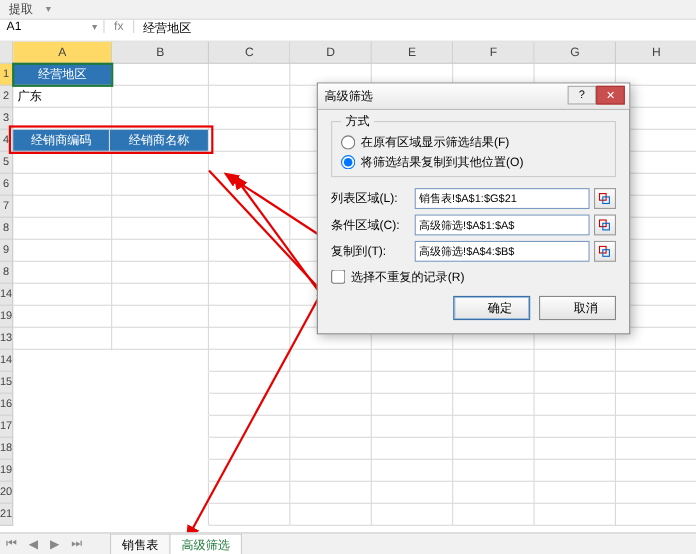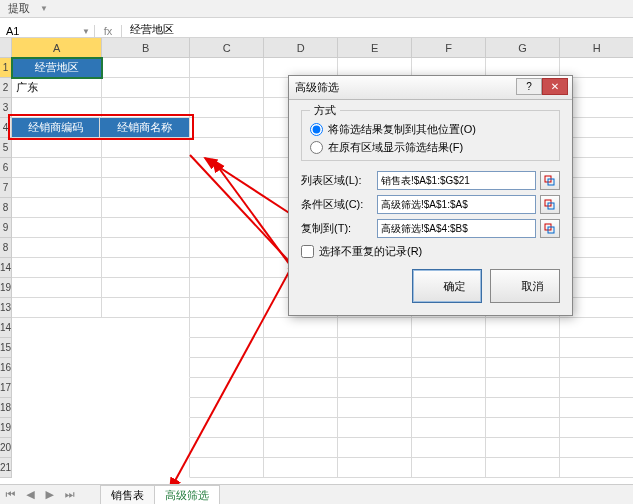--- a/index.html
+++ b/index.html
@@ -4,21 +4,21 @@
 <style>
   * { box-sizing: border-box; margin: 0; padding: 0; font-family: "Microsoft YaHei", Arial, sans-serif; }
   body { width: 633px; height: 504px; background: #fff; overflow: hidden; position: relative; }
 
   
   .ribbon { height: 18px; background: #f1f1f1; border-bottom: 1px solid #d4d4d4; display: flex; align-items: center; font-size: 11px; color: #444; }
   .ribbon .txt { padding: 0 8px; }
   .ribbon .arrow { color: #888; font-size: 8px; padding: 0 2px; }
 
   
-  .fbar { height: 20px; background: #fff; border-bottom: 1px solid #d4d4d4; display: flex; align-items: flex-end; font-size: 11px; }
+  .fbar { height: 20px; background: #fff; border-bottom: 1px solid #d4d4d4; display: flex; align-items: flex-start; font-size: 11px; }
   .namebox { width: 95px; border-right: 1px solid #d4d4d4; display: flex; align-items: center; padding: 0 6px; position: relative; }
   .namebox .dd { position: absolute; right: 4px; font-size: 8px; color: #888; }
   .fxgroup { display: flex; align-items: center; padding: 0 6px; gap: 4px; color: #888; border-right: 1px solid #d4d4d4; }
   .fxgroup .btn { width: 14px; text-align: center; }
   .formula { flex: 1; display: flex; align-items: center; padding: 0 8px; }
 
   
   .sheet { position: absolute; top: 38px; left: 0; right: 0; bottom: 0; background: #fff; display: flex; }
   .rowhdrs { width: 25px; }
   .rowhdrs .corner { height: 20px; background: #e6e6e6; border-right: 1px solid #ccc; border-bottom: 1px solid #ccc; }
@@ -58,21 +58,21 @@
   .grp .legend { position: absolute; top: -8px; left: 8px; background: #f0f0f0; padding: 0 4px; font-size: 11px; }
   .radio-row { display: flex; align-items: center; gap: 5px; margin: 3px 0; }
   .radio-row input { margin: 0; }
   .frow { display: flex; align-items: center; margin: 5px 0; gap: 4px; }
   .frow label { width: 72px; }
   .frow input[type=text] { flex: 1; height: 19px; border: 1px solid #7a9ac0; padding: 0 3px; font-size: 10px; background: #fff; }
   .refbtn { width: 20px; height: 19px; border: 1px solid #999; background: linear-gradient(#fdfdfd,#e6e6e6); display: flex; align-items: center; justify-content: center; }
   .refbtn svg { width: 12px; height: 12px; }
   .check-row { display: flex; align-items: center; gap: 5px; margin: 6px 0 10px; }
   .dlg-btns { display: flex; justify-content: flex-end; gap: 8px; }
-  .dlg-btns button { width: 70px; height: 34px; border: 1px solid #888; background: linear-gradient(#fdfdfd,#e4e4e4); font-size: 11px; padding-left: 15px; }
+  .dlg-btns button { width: 70px; height: 22px; border: 1px solid #888; background: linear-gradient(#fdfdfd,#e4e4e4); font-size: 11px; padding-left: 15px; }
   .dlg-btns button.primary { border: 1px solid #3b6ea5; box-shadow: 0 0 0 1px #9bbde0 inset; }
 
   
   .svg-annot { position: absolute; top: 0; left: 0; pointer-events: none; }
 </style>
 </head>
 <body>
 
 <div class="ribbon">
   <span class="txt">提取</span>
@@ -365,26 +365,26 @@
     <span>高级筛选</span>
     <div class="ctl">
       <span>?</span>
       <span class="close">✕</span>
     </div>
   </div>
   <div class="dlg-body">
     <div class="grp">
       <span class="legend">方式</span>
       <div class="radio-row">
+        <input type="radio" name="m" style="">
+        <label>在原有区域显示筛选结果(F)</label>
+      </div>
+      <div class="radio-row">
         <input type="radio" name="m" checked="" style="">
         <label>将筛选结果复制到其他位置(O)</label>
-      </div>
-      <div class="radio-row">
-        <input type="radio" name="m" style="">
-        <label>在原有区域显示筛选结果(F)</label>
       </div>
     </div>
 
     <div class="frow">
       <label>列表区域(L):</label>
       <input type="text" value="销售表!$A$1:$G$21" style="">
       <span class="refbtn">
           <svg viewBox="0 0 12 12">
             <rect x="1" y="1" width="6" height="6" fill="none" stroke="#c00"></rect>
             <rect x="4" y="4" width="6" height="6" fill="none" stroke="#06c"></rect>

